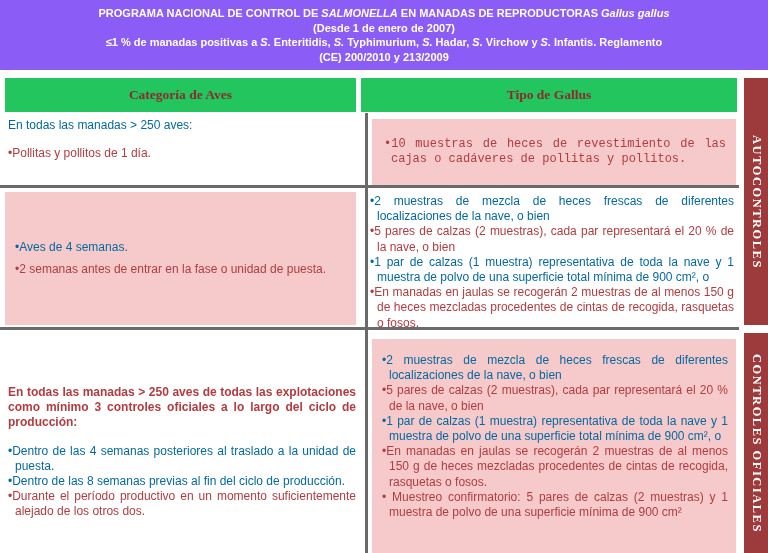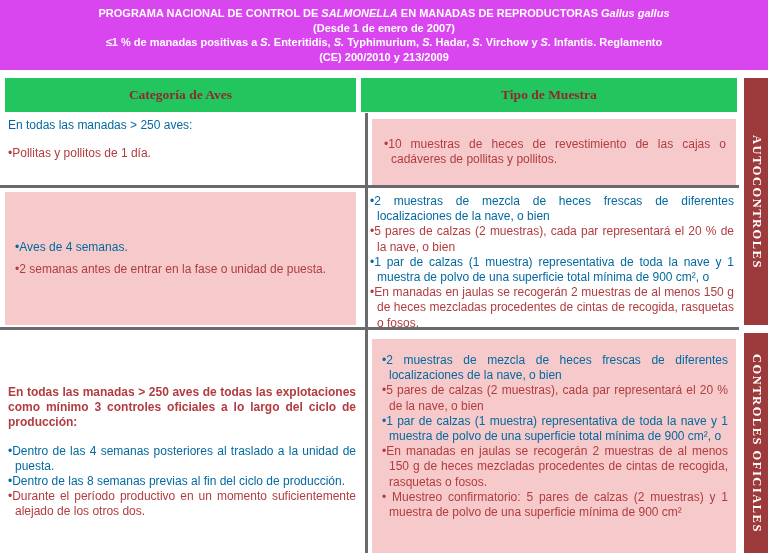--- a/index.html
+++ b/index.html
@@ -6,21 +6,21 @@
   html,body { width:768px; height:553px; }
   body {
     position:relative;
     background:#ffffff;
     font-family:"Liberation Sans", sans-serif;
     overflow:hidden;
   }
   
   .banner {
     position:absolute; left:0; top:0; width:768px; height:70px;
-    background:#d946ef; color:#ffffff;
+    background:#8b5cf6; color:#ffffff;
     text-align:center; font-weight:bold; font-size:11px; line-height:14.5px;
     padding-top:6px;
   }
   
   .colhead {
     position:absolute; top:78px; height:34px;
     background:#22c55e; color:#8d2a2e;
     font-family:"Liberation Serif", serif; font-weight:bold; font-size:13.5px;
     text-align:center; line-height:34px;
   }
@@ -42,21 +42,21 @@
   .vline { position:absolute; left:365px; top:113px; width:3px; height:440px; background:#6a6a6a; }
   .hline { position:absolute; left:0; width:739px; height:3px; background:#6a6a6a; }
   .hline.one { top:185px; }
   .hline.two { top:327px; }
   
   .cell { position:absolute; font-size:12px; line-height:15.2px; }
   .pinkbox { background:#f6caca; }
   .cell-r0-left  { left:8px;   top:118px; width:346px; }
   .cell-r0-right { left:372px; top:119px; width:364px; height:66px;
                    display:flex; flex-direction:column; justify-content:center;
-                   padding:0 10px 0 12px; }
+                   padding:0 10px 0 12px;font-family:Liberation Mono, monospace; }
   .cell-r1-left  { left:5px;   top:192px; width:351px; height:133px;
                    display:flex; flex-direction:column; justify-content:center;
                    padding:0 8px 0 10px;gap:7px; }
   .cell-r1-right { left:370px; top:194px; width:366px; padding-right:2px; }
   .cell-r2-left  { left:8px;   top:335px; width:348px; padding-top:50px; }
   .cell-r2-right { left:372px; top:339px; width:364px; height:214px;
                    padding:14px 8px 0 10px; }
   
   .item { text-align:justify; }
   .item.bullet { padding-left:7px; text-indent:-7px; }
@@ -69,21 +69,21 @@
 <body>
 
 <div class="banner">
   <div><span><span>PROGRAMA NACIONAL DE CONTROL DE </span><span style="font-style: italic;">SALMONELLA</span><span> EN MANADAS DE REPRODUCTORAS </span><span style="font-style: italic;">Gallus gallus</span></span></div>
   <div>(Desde 1 de enero de 2007)</div>
   <div><span><span>≤1 % de manadas positivas a </span><span style="font-style: italic;">S.</span><span> Enteritidis, </span><span style="font-style: italic;">S.</span><span> Typhimurium, </span><span style="font-style: italic;">S.</span><span> Hadar, </span><span style="font-style: italic;">S.</span><span> Virchow y </span><span style="font-style: italic;">S.</span><span> Infantis. Reglamento</span></span></div>
   <div>(CE) 200/2010 y 213/2009</div>
 </div>
 
 <div class="colhead left">Categoría de Aves</div>
-<div class="colhead right">Tipo de Muestra</div>
+<div class="colhead right">Tipo de Gallus</div>
 
 <div class="sidebar top">AUTOCONTROLES</div>
 <div class="sidebar bottom">CONTROLES OFICIALES</div>
 
 <div class="vline"></div>
 <div class="hline one"></div>
 <div class="hline two"></div>
 
 <div class="cell cell-r0-left">
     <div class="item c-gray">En todas las manadas &gt; 250 aves:</div>

